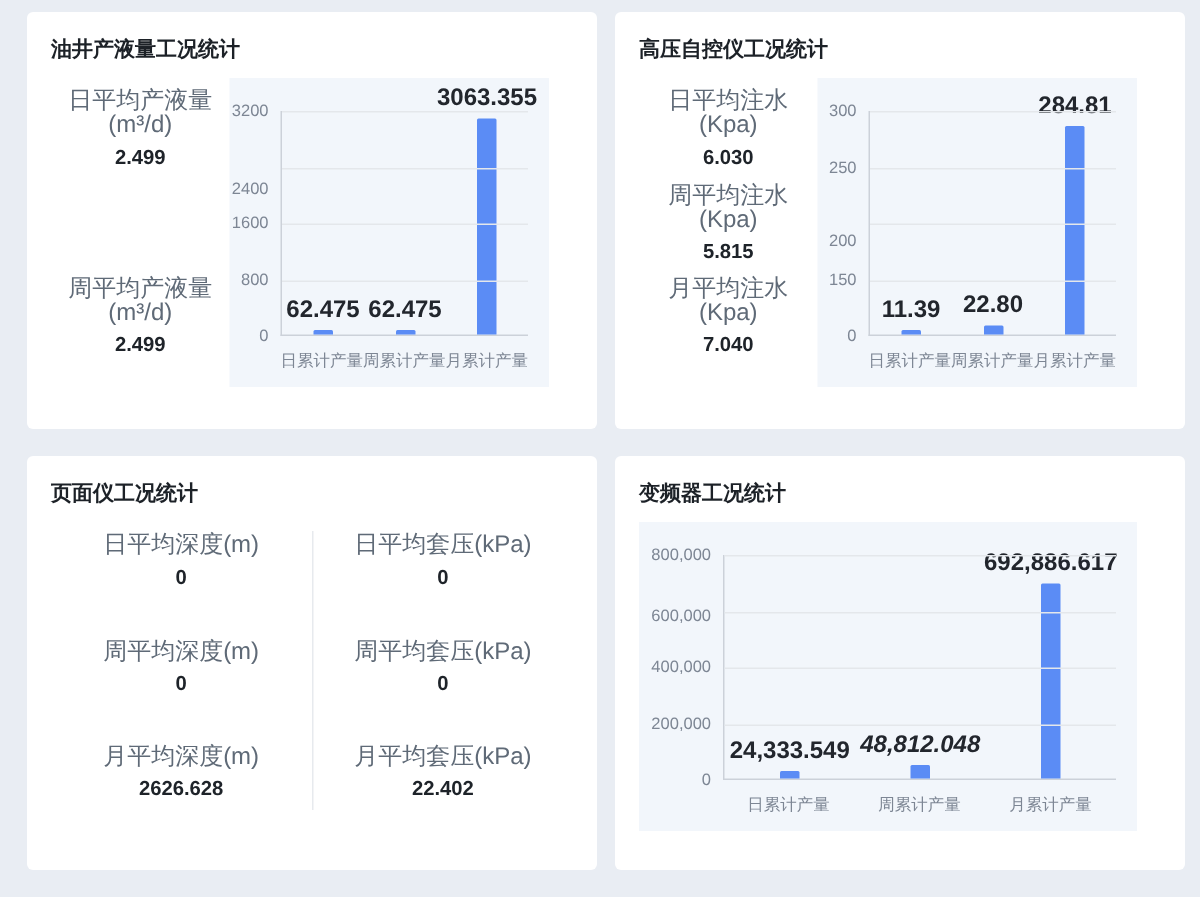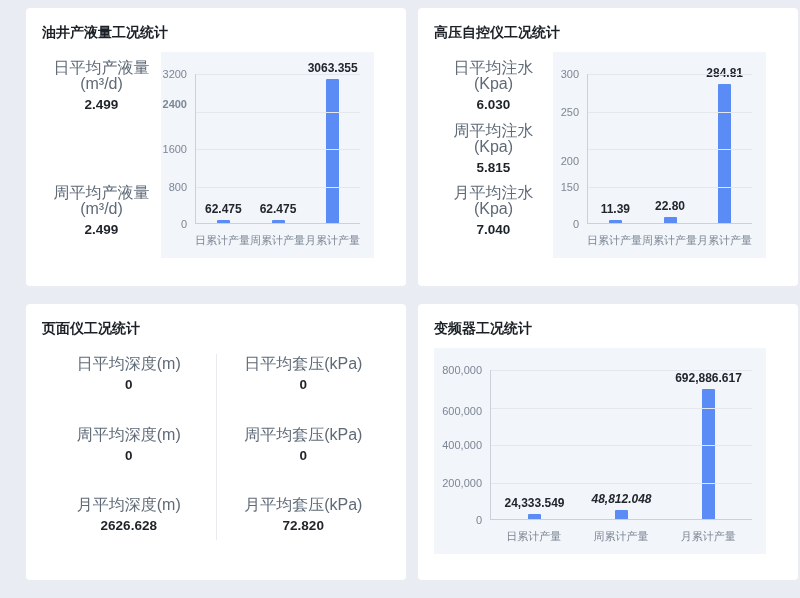--- a/index.html
+++ b/index.html
@@ -5,21 +5,21 @@
   html,body{margin:0;padding:0;}
   body{
     width:800px;height:598px;overflow:hidden;
     background:#e9edf3;
     font-family:"Liberation Sans","DejaVu Sans",sans-serif;
     -webkit-font-smoothing:antialiased;
   }
   .page{
     box-sizing:border-box;
     width:800px;height:598px;
-    padding:8px 14px 18px 26px;
+    padding:8px 14px 18px 18px;
     display:grid;
     grid-template-columns:380px 380px;
     grid-template-rows:278px 276px;
     column-gap:12px;row-gap:18px;
   }
   .card{
     background:#ffffff;
     border-radius:4px;
     box-sizing:border-box;
     padding:14px 16px 0 16px;
@@ -67,21 +67,21 @@
   .gridline{position:absolute;left:0;right:0;height:1px;background:#e4e7eb;}
   .bars{position:absolute;left:0;right:0;top:0;bottom:0;display:flex;}
   .bar-cell{flex:1;position:relative;}
   .bar{
     position:absolute;bottom:0;left:50%;margin-left:-6.5px;width:13px;
     border-radius:1px 1px 0 0;
   }
   .bar-label{
     position:absolute;left:50%;transform:translateX(-50%);
     white-space:nowrap;
-    font-size:12px;font-weight:bold;color:#22262d;
+    font-size:16px;font-weight:bold;color:#22262d;
   }
   .cats{display:flex;margin-right:14px;padding-top:9px;}
   .cat-label{flex:1;text-align:center;font-size:11px;color:#7d8694;white-space:nowrap;}
   
   .cols{display:flex;margin-top:10px;height:206px;}
   .col{
     flex:1;
     display:flex;flex-direction:column;justify-content:space-between;
     box-sizing:border-box;
     padding:8px 0 20px 0;
@@ -106,21 +106,21 @@
           <div class="stat-label">周平均产液量(m³/d)</div>
           <div class="stat-value">2.499</div>
         </div>
       </div>
       <div class="chart">
         <div class="plot-row">
           <div class="yaxis" style="width: 34px;">
               <div class="ytick" style="top: 144px;">0</div>
               <div class="ytick" style="top: 106.5px;">800</div>
               <div class="ytick" style="top: 69px;">1600</div>
-              <div class="ytick" style="top: 24px; font-weight: bold;">2400</div>
+              <div class="ytick" style="top: 46px;">2400</div>
               <div class="ytick" style="top: -6px;">3200</div>
             </div>
           <div class="plot">
               <div class="bars">
                 <div class="bar-cell">
                   <div class="bar" style="height: 3px; background: rgb(91, 140, 245);"></div>
                   <div class="bar-label" style="bottom: 7px;">62.475</div>
                 </div>
                 <div class="bar-cell">
                   <div class="bar" style="height: 3px; background: rgb(91, 140, 245);"></div>
@@ -224,21 +224,21 @@
         <div class="stat">
           <div class="stat-label">日平均套压(kPa)</div>
           <div class="stat-value">0</div>
         </div>
         <div class="stat">
           <div class="stat-label">周平均套压(kPa)</div>
           <div class="stat-value">0</div>
         </div>
         <div class="stat">
           <div class="stat-label">月平均套压(kPa)</div>
-          <div class="stat-value">72.820</div>
+          <div class="stat-value">22.402</div>
         </div>
       </div>
     </div>
   </div>
 
   <div class="card">
     <div class="card-title">变频器工况统计</div>
     <div class="panel-body">
       <div class="chart">
         <div class="plot-row">

